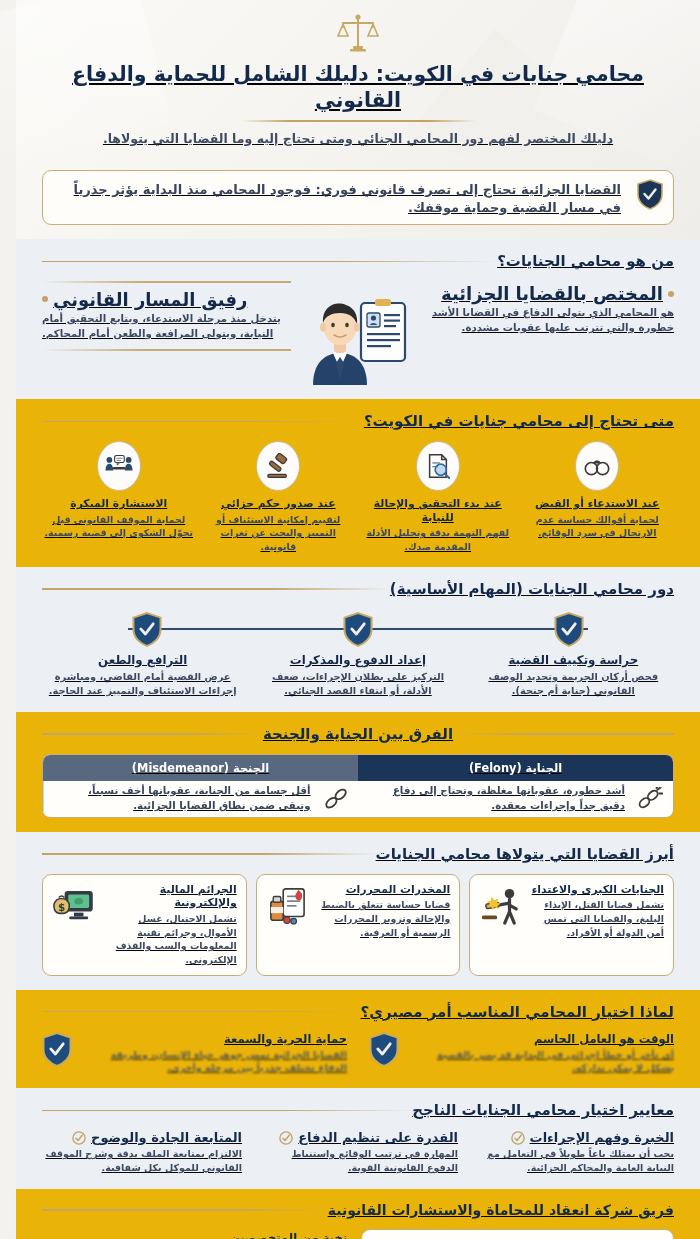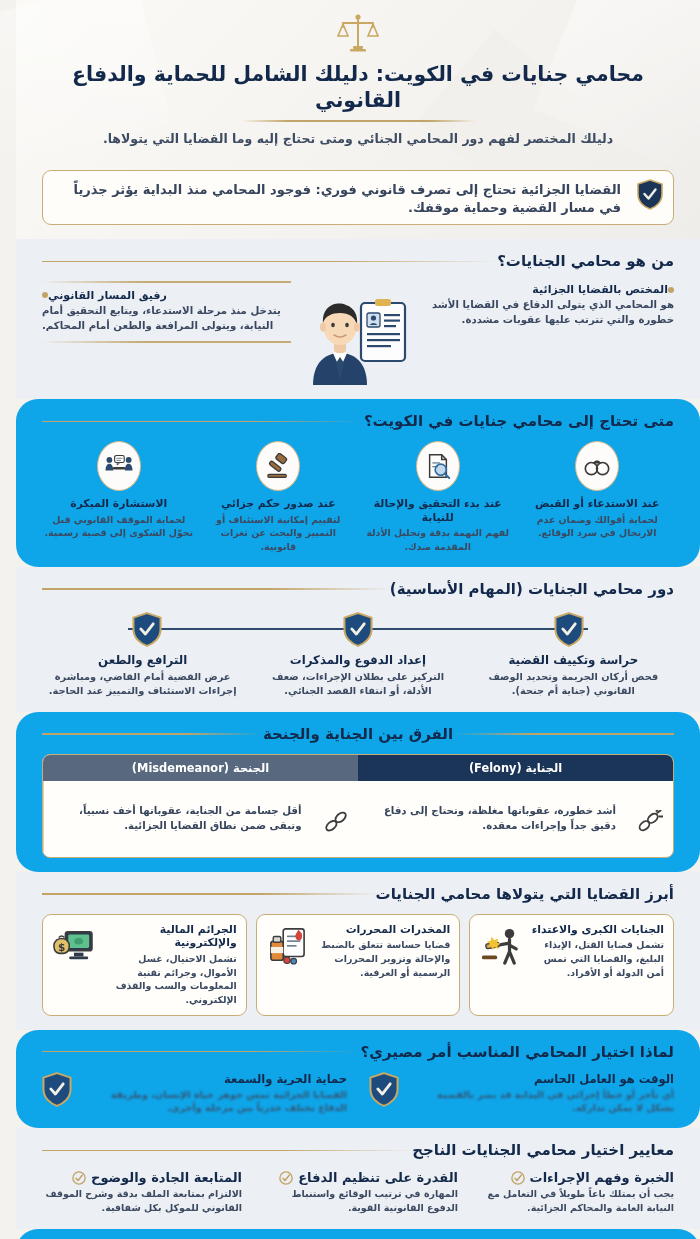--- a/index.html
+++ b/index.html
@@ -15,22 +15,22 @@
     overflow: hidden;
   }
   #page {
     position: relative;
     width: 700px;
     height: 1239px;
     overflow: hidden;
   }
 
   
-  .band { position: relative; width: 684px; }
-  .band-cream { background: #0ea5e9; border-radius: 22px; }
+  .band { position: relative; width: 684px; text-decoration: underline; }
+  .band-cream { background: #eab308; }
   .band-grey  { background: #eceff3; }
   .band-header {
     background: linear-gradient(135deg,#fbfaf7 0%,#f6f4f0 45%,#efedea 100%);
   }
 
   
   .facet { position:absolute; pointer-events:none; opacity:.55; }
   .f1 { top:-30px; right:-40px; width:180px; height:180px;
         background:linear-gradient(135deg,rgba(255,255,255,.9),rgba(225,222,216,0));
         transform:rotate(22deg); }
@@ -92,22 +92,22 @@
     flex:1; height:1.6px;
     background: linear-gradient(270deg,rgba(196,166,106,0),#c2a468 35%,#c2a468 100%);
   }
   .sec-title-sm { font-size: 14px; }
 
   
   .who-row { display:flex; align-items:flex-start; gap:6px; }
   .who-col { flex:1; }
   .who-col.rightcol { padding-top:2px; }
   .who-item-title {
-    font-size: 11px; font-weight:700; color:#13294b; margin-bottom:2px;
-    display:flex; align-items:center; justify-content:flex-start;
+    font-size: 18px; font-weight:700; color:#13294b; margin-bottom:2px;
+    display:flex; align-items:center; gap:5px; justify-content:flex-start;
   }
   .who-col.leftcol .who-item-title { justify-content:flex-end; }
   .bullet-dot {
     width:6px;height:6px;border-radius:50%;background:#c2a468;display:inline-block;flex:none;
   }
   .who-item-text { font-size:10.2px; color:#394760; font-weight:600; line-height:1.45; }
   .who-col.rightcol .who-item-text { text-align:right; }
   .who-col.leftcol { text-align:left; }
   .who-col.leftcol .who-item-text { text-align:left; }
   .who-divider-top, .who-divider-bot {
@@ -146,21 +146,21 @@
   }
   .cmp-head { display:flex; }
   .cmp-h {
     flex:1; padding:6px 8px; text-align:center; color:#fff;
     font-size:11.4px; font-weight:700;
   }
   .cmp-h.felony { background:#1b3558; }
   .cmp-h.misd   { background:#58697f; }
   .cmp-body { display:flex; }
   .cmp-cell {
-    flex:1; padding:23px 10px; display:flex; gap:21px; align-items:flex-end;
+    flex:1; padding:3px 10px; display:flex; gap:12px; align-items:center;
   }
   .cmp-cell.left { border-left:1.1px solid #ddcfb0; }
   .cmp-txt { font-size:10.2px; color:#36445c; font-weight:600; line-height:1.45; text-align:right; flex:1;}
 
   
   .cards3 { display:flex; gap:9px; }
   .card {
     flex:1; border:1.2px solid #c8ad77; border-radius:9px; background:#fffefb;
     padding:8px 9px; display:flex; gap:6px; align-items:flex-start;
   }
@@ -317,21 +317,21 @@
       <div class="g4-item">
         <div class="g4-circle">
           <svg width="26" height="22" viewBox="0 0 30 24">
             <circle cx="8.5" cy="15" r="7" fill="none" stroke="#3a3a3a" stroke-width="1.9"></circle>
             <circle cx="21.5" cy="15" r="7" fill="none" stroke="#3a3a3a" stroke-width="1.9"></circle>
             <path d="M11 9 q4 -5 8 0" fill="none" stroke="#3a3a3a" stroke-width="1.9"></path>
             <rect x="12.5" y="6" width="5" height="3.2" rx="1.2" fill="#3a3a3a"></rect>
           </svg>
         </div>
         <div class="g4-title">عند الاستدعاء أو القبض</div>
-        <div class="g4-text">لحماية أقوالك وضمان عدم الارتجال في سرد الوقائع.</div>
+        <div class="g4-text">لحماية أقوالك حساسة عدم الارتجال في سرد الوقائع.</div>
       </div>
 
       <div class="g4-item">
         <div class="g4-circle">
           <svg width="26" height="26" viewBox="0 0 28 28">
             <path d="M5 2 h13 l5 5 v19 H5 Z" fill="#fdfdfd" stroke="#3a3a3a" stroke-width="1.6"></path>
             <path d="M18 2 v5 h5" fill="none" stroke="#3a3a3a" stroke-width="1.6"></path>
             <rect x="8" y="10" width="8" height="1.4" fill="#6b7c90"></rect>
             <rect x="8" y="14" width="6" height="1.4" fill="#6b7c90"></rect>
             <circle cx="17" cy="18" r="6" fill="rgba(90,150,205,.35)" stroke="#2f6ca0" stroke-width="1.8"></circle>

